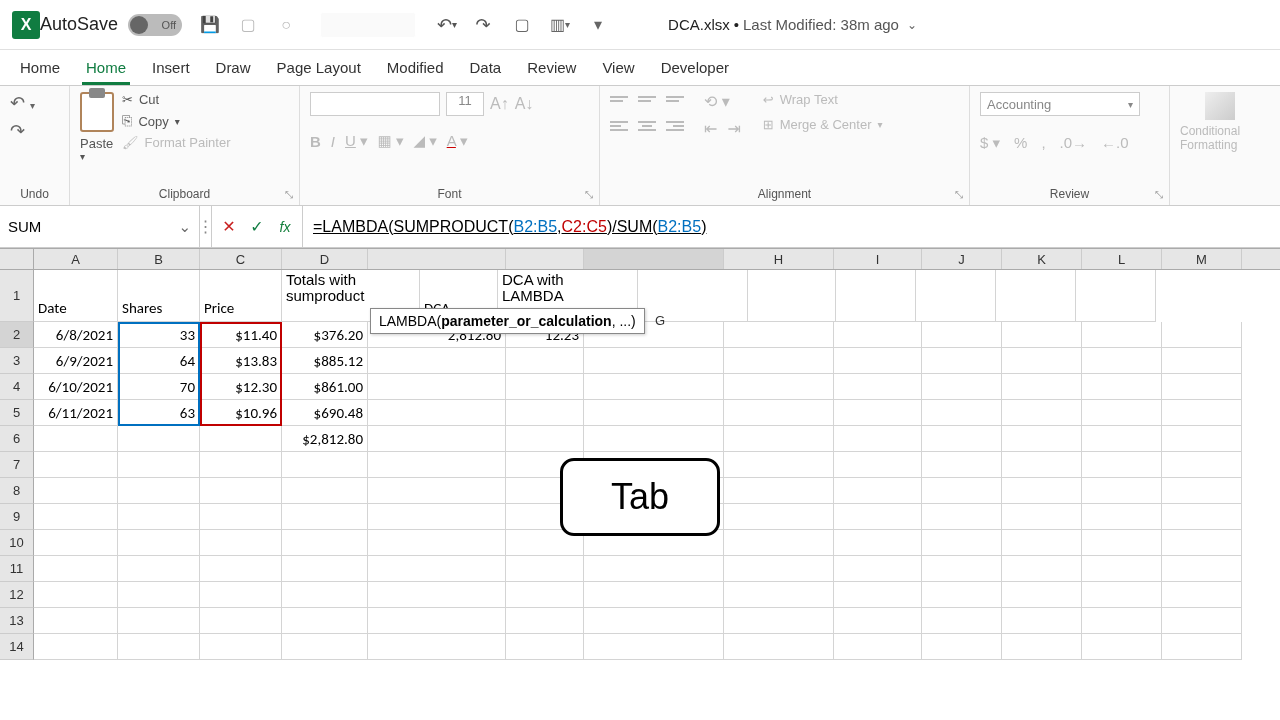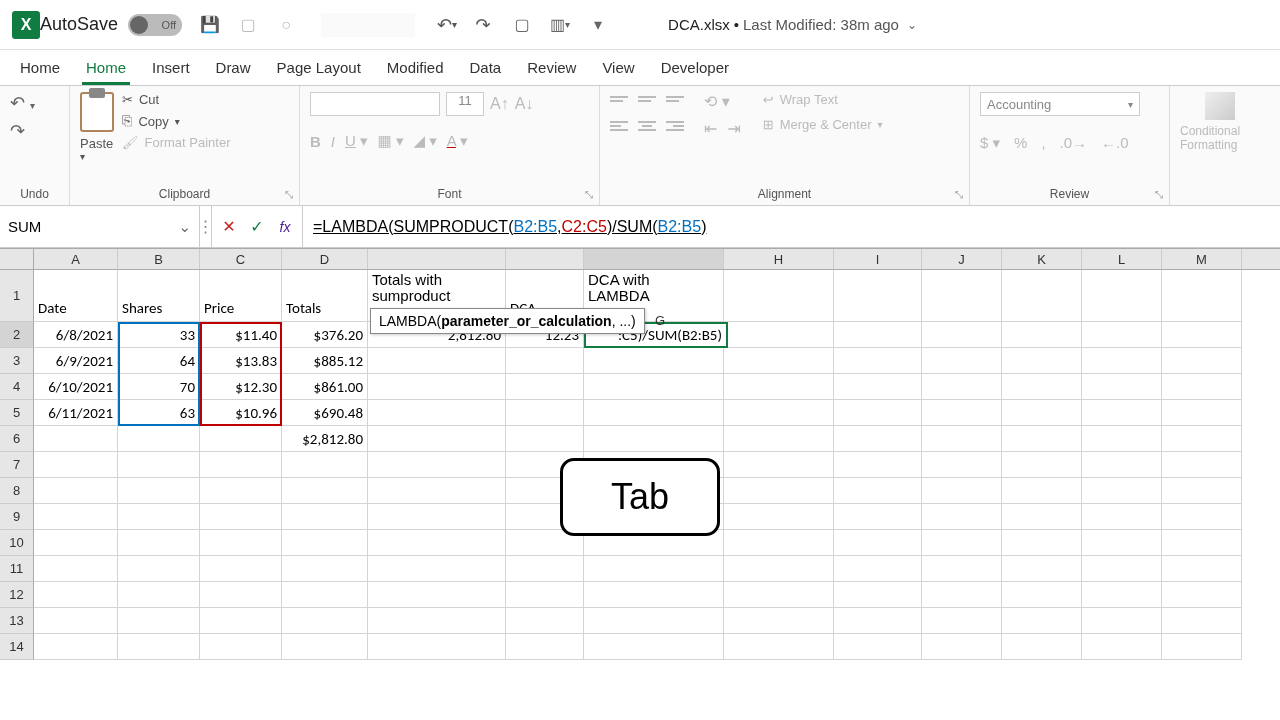--- a/index.html
+++ b/index.html
@@ -58,21 +58,21 @@
 .cond-icon { width: 30px; height: 28px; background: linear-gradient(135deg,#eee,#ccc); margin-bottom: 4px; }
 
 
 .formula-bar { height: 42px; border-bottom: 1px solid #ccc; display: flex; align-items: stretch; background: #fff; }
 .name-box { width: 200px; border-right: 1px solid #ccc; display: flex; align-items: center; padding: 0 8px; font-size: 15px; justify-content: space-between; }
 .name-box-caret { color: #666; }
 .fb-icons { display: flex; align-items: center; border-right: 1px solid #ccc; padding: 0 8px; gap: 10px; }
 .fb-icon { width: 18px; height: 18px; display: flex; align-items: center; justify-content: center; font-size: 16px; }
 .fb-cancel { color: #c82020; }
 .fb-accept { color: #107c41; }
-.fb-fx { font-style: italic; font-size: 14px; color: #4c1d95; }
+.fb-fx { font-style: italic; font-size: 14px; color: #15803d; }
 .formula-input { flex: 1; display: flex; align-items: center; padding: 0 10px; font-size: 16px; font-family: Calibri, Arial; text-decoration: underline; }
 .fml-black { color: #000; }
 .fml-blue { color: #0070c0; }
 .fml-red { color: #c00000; }
 
 
 .formula-tooltip { position: absolute; left: 370px; top: 308px; background: #fff; border: 1px solid #888; padding: 4px 8px; font-size: 14px; z-index: 10; box-shadow: 1px 1px 3px rgba(0,0,0,0.2); }
 .formula-tooltip .bold { font-weight: bold; }
 
 
@@ -342,21 +342,20 @@
     <div class="col-header cK">K</div>
     <div class="col-header cL">L</div>
     <div class="col-header cM">M</div>
   </div>
 
   <div class="row row1">
     <div class="row-header">1</div>
     <div class="cell cA left" style="padding-top:30px">Date</div>
     <div class="cell cB left" style="padding-top:30px">Shares</div>
     <div class="cell cC left" style="padding-top:30px">Price</div>
-    <div class="cell cD left" style="padding-top:30px">Totals</div>
     <div class="cell cE left hdr-two"><span>Totals with</span><br><span>sumproduct</span></div>
     <div class="cell cF left" style="padding-top:30px">DCA</div>
     <div class="cell cG left hdr-two"><span>DCA with</span><br><span>LAMBDA</span></div>
     <div class="cell cH"></div>
     <div class="cell cI"></div>
     <div class="cell cJ"></div>
     <div class="cell cK"></div>
     <div class="cell cL"></div>
     <div class="cell cM"></div>
   </div>
@@ -567,16 +566,15 @@
       <div class="cell cI"></div>
       <div class="cell cJ"></div>
       <div class="cell cK"></div>
       <div class="cell cL"></div>
       <div class="cell cM"></div>
     </div>
 
   <div class="range-blue" style="left:118px; top:74px; width:82px; height:104px;"></div>
   <div class="range-red" style="left:200px; top:74px; width:82px; height:104px;"></div>
 
-  <div class="active-cell" style="left:584px; top:74px; width:144px; height:26px;">:C5)/SUM(B2:B5)</div>
 </div>
 
 <div class="tab-key">Tab</div>
 
 </body></html>

